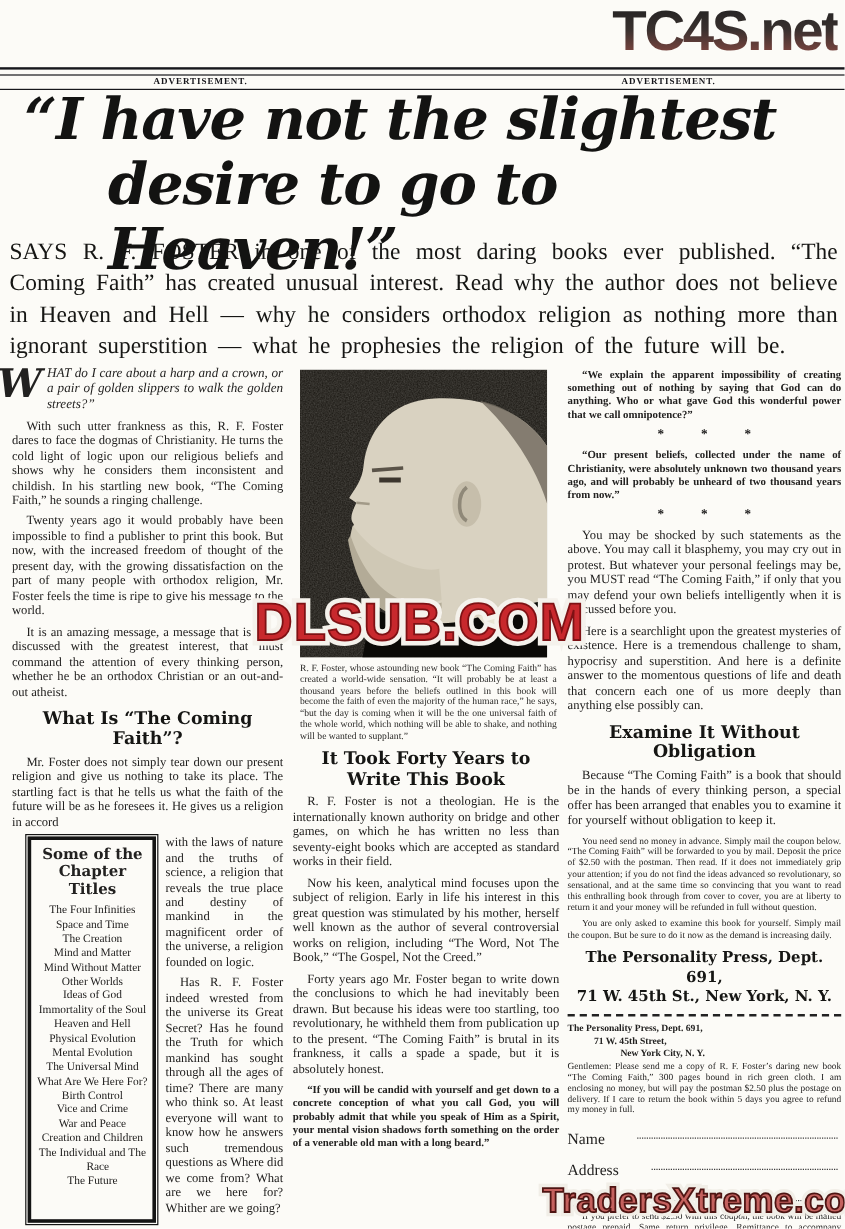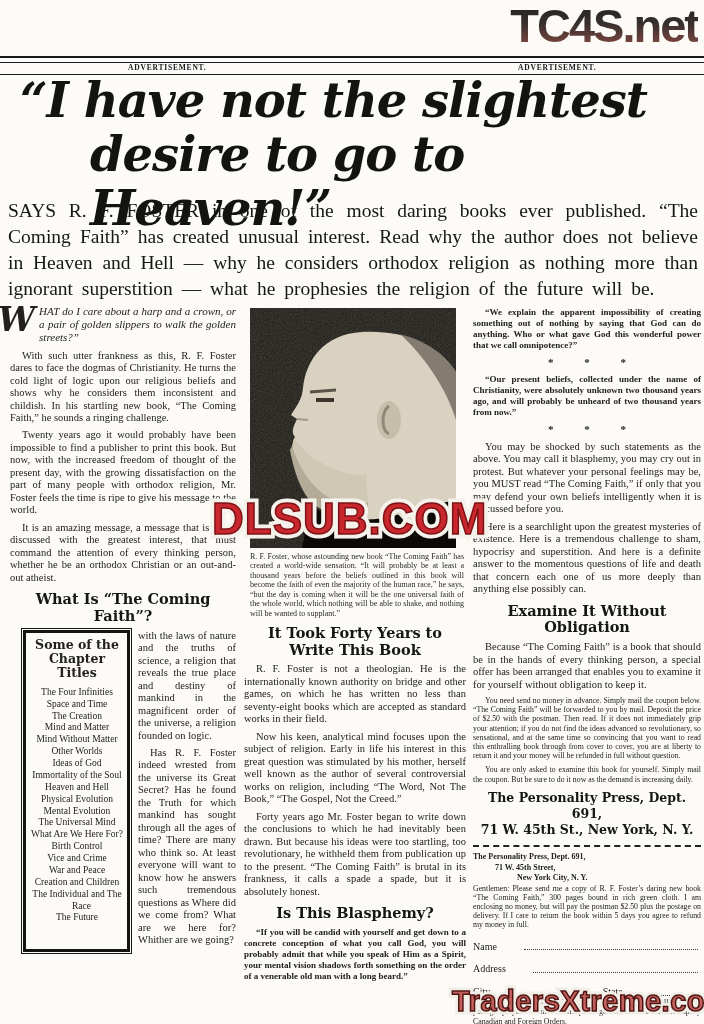--- a/index.html
+++ b/index.html
@@ -87,21 +87,21 @@
     font-family:"DejaVu Serif", serif; font-weight:bold; font-size:12.5px;
     line-height:1.3; text-align:center; margin:6px 0 7px 0; color:#161614;
   }
 
   
   .coupon-sep { border-top:2px dashed #222; margin:0 0 5px 0; }
   .coupon-addr { font-weight:bold; font-size:8px; line-height:1.3; text-align:left; }
   .coupon-addr .i2 { margin-left:22px; }
   .coupon-addr .i3 { margin-left:44px; }
   .coupon-body { margin-top:3px; text-align:justify; text-indent:10px; }
-  .field-row { display:flex; align-items:center; font-size:10px; margin-top:11px;gap:24px; }
+  .field-row { display:flex; align-items:flex-start; font-size:13px; margin-top:11px;gap:24px; }
   .leader { flex:1 1 auto; border-bottom:1.5px dotted #3a3a3a; height:7px; margin:0 3px 1px 3px; }
   .leader.city { flex:1.15; }
   .leader.state { flex:0.95; }
   .coupon-footer { margin-top:8px; text-align:justify; text-indent:12px; }
 
   
   .wm { position:absolute; font-family:"Liberation Sans", sans-serif; font-weight:bold; white-space:nowrap; }
   .wm .layer { position:absolute; left:0; top:0; }
   .wm-dlsub { left:212px; top:494px; font-size:44px; letter-spacing:1px; width:300px; height:54px; }
   .wm-dlsub .back  { color:#ffffff; -webkit-text-stroke:9px #f5f2ec; text-shadow:0 0 4px rgba(80,80,80,0.55); }
@@ -130,20 +130,21 @@
   </div>
 
   <div class="subhead">SAYS R. F. FOSTER in one of the most daring books ever published. “The Coming Faith” has created unusual interest. Read why the author does not believe in Heaven and Hell — why he considers orthodox religion as nothing more than ignorant superstition — what he prophesies the religion of the future will be.</div>
 
   <div class="col" id="col-left">
     <p class="intro noindent"><span class="dropcap">W</span><span>HAT do I care about a harp and a crown, or a pair of golden slippers to walk the golden streets?”</span></p>
     <p>With such utter frankness as this, R. F. Foster dares to face the dogmas of Christianity. He turns the cold light of logic upon our religious beliefs and shows why he considers them inconsistent and childish. In his startling new book, “The Coming Faith,” he sounds a ringing challenge.</p>
     <p>Twenty years ago it would probably have been impossible to find a publisher to print this book. But now, with the increased freedom of thought of the present day, with the growing dissatisfaction on the part of many people with orthodox religion, Mr. Foster feels the time is ripe to give his message to the world.</p>
     <p>It is an amazing message, a message that is being discussed with the greatest interest, that must command the attention of every thinking person, whether he be an orthodox Christian or an out-and-out atheist.</p>
     <h3 class="col-heading">What Is “The Coming Faith”?</h3>
+    <p>Mr. Foster does not simply tear down our present religion and give us nothing to take its place. The startling fact is that he tells us what the faith of the future will be as he foresees it. He gives us a religion in accord</p>
     <div class="wrap-row">
       <div class="chapter-box">
         <div class="chapter-title">Some of the Chapter Titles</div>
         <div class="chapter-list">
             <div class="chapter-item">The Four Infinities</div>
             <div class="chapter-item">Space and Time</div>
             <div class="chapter-item">The Creation</div>
             <div class="chapter-item">Mind and Matter</div>
             <div class="chapter-item">Mind Without Matter</div>
             <div class="chapter-item">Other Worlds</div>
@@ -191,21 +192,20 @@
         <path d="M42,138 C50,162 62,180 80,190 C94,197 108,198 118,194 L118,206 C100,212 80,208 66,198 C52,188 44,164 40,142 Z" fill="#b3ab97"></path>
         <path d="M52,240 L60,198 C84,212 120,216 150,206 L168,200 L206,192 L206,240 Z" fill="#0b0a07"></path>
         <path d="M148,206 L168,198 L162,222 Z" fill="#e9e4d4"></path>
       </svg>
     </div>
     <div class="caption">R. F. Foster, whose astounding new book “The Coming Faith” has created a world-wide sensation. “It will probably be at least a thousand years before the beliefs outlined in this book will become the faith of even the majority of the human race,” he says, “but the day is coming when it will be the one universal faith of the whole world, which nothing will be able to shake, and nothing will be wanted to supplant.”</div>
     <h3 class="col-heading">It Took Forty Years to Write This Book</h3>
     <p>R. F. Foster is not a theologian. He is the internationally known authority on bridge and other games, on which he has written no less than seventy-eight books which are accepted as standard works in their field.</p>
     <p>Now his keen, analytical mind focuses upon the subject of religion. Early in life his interest in this great question was stimulated by his mother, herself well known as the author of several controversial works on religion, including “The Word, Not The Book,” “The Gospel, Not the Creed.”</p>
     <p>Forty years ago Mr. Foster began to write down the conclusions to which he had inevitably been drawn. But because his ideas were too startling, too revolutionary, he withheld them from publication up to the present. “The Coming Faith” is brutal in its frankness, it calls a spade a spade, but it is absolutely honest.</p>
-    <h3 class="col-heading">Is This Blasphemy?</h3>
     <p class="quote-bold">“If you will be candid with yourself and get down to a concrete conception of what you call God, you will probably admit that while you speak of Him as a Spirit, your mental vision shadows forth something on the order of a venerable old man with a long beard.”</p>
   </div>
 
   <div class="col" id="col-right">
     <p class="quote-bold">“We explain the apparent impossibility of creating something out of nothing by saying that God can do anything. Who or what gave God this wonderful power that we call omnipotence?”</p>
     <div class="sep-stars">* * *</div>
     <p class="quote-bold">“Our present beliefs, collected under the name of Christianity, were absolutely unknown two thousand years ago, and will probably be unheard of two thousand years from now.”</p>
     <div class="sep-stars">* * *</div>
     <p>You may be shocked by such statements as the above. You may call it blasphemy, you may cry out in protest. But whatever your personal feelings may be, you MUST read “The Coming Faith,” if only that you may defend your own beliefs intelligently when it is discussed before you.</p>
     <p>Here is a searchlight upon the greatest mysteries of existence. Here is a tremendous challenge to sham, hypocrisy and superstition. And here is a definite answer to the momentous questions of life and death that concern each one of us more deeply than anything else possibly can.</p>

